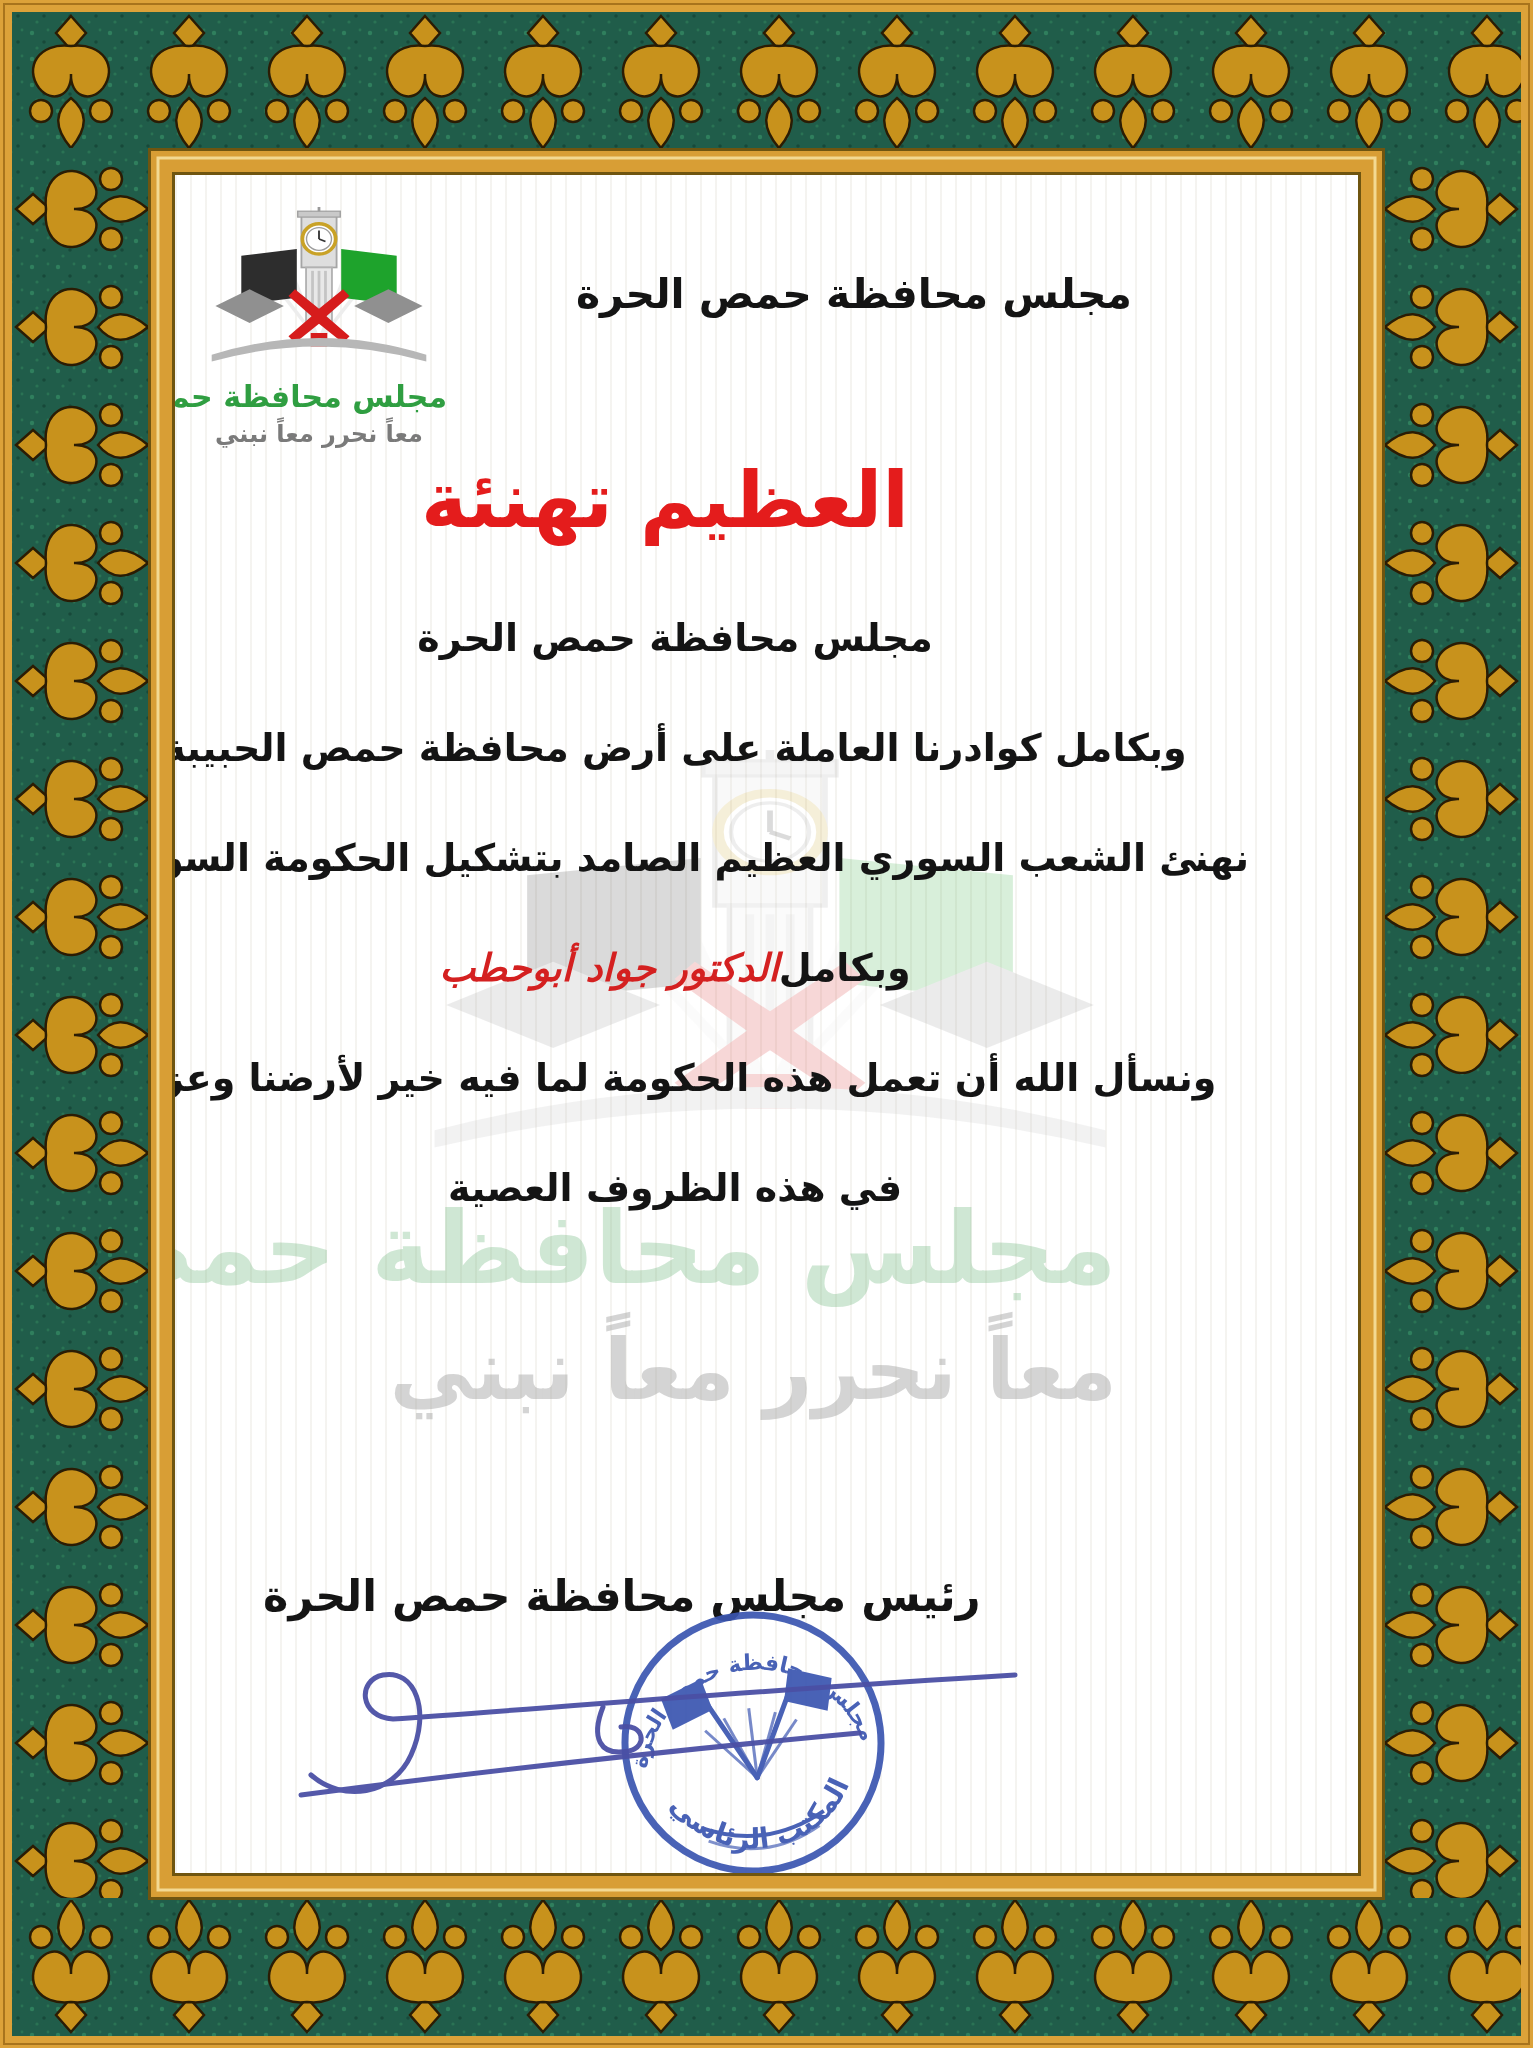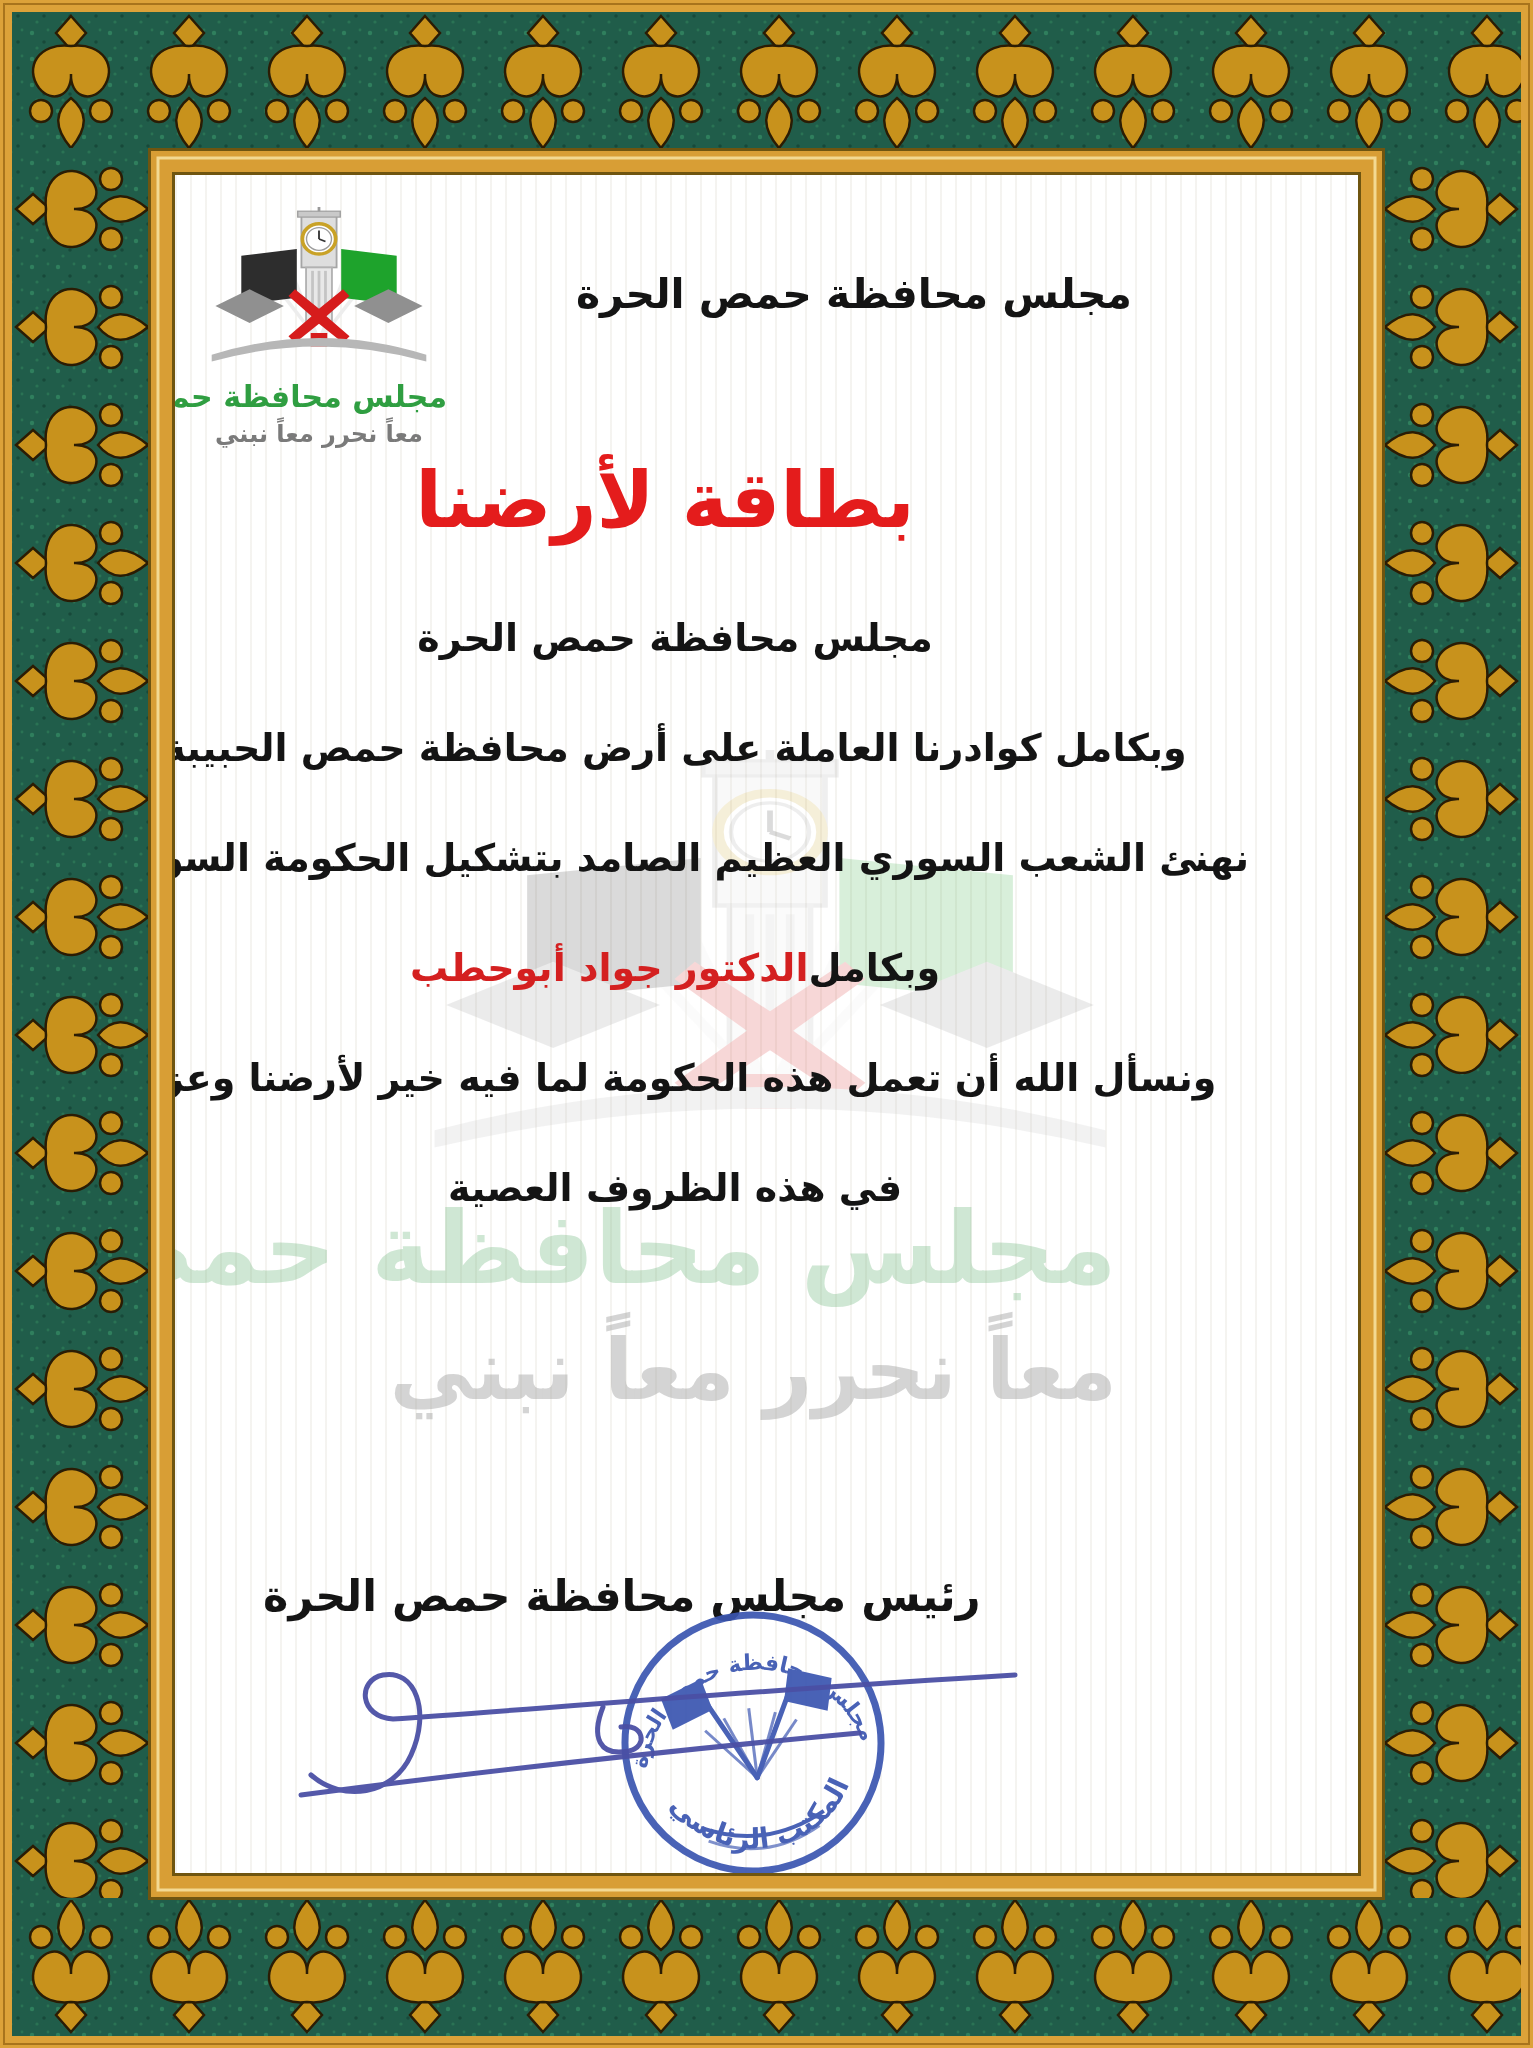--- a/index.html
+++ b/index.html
@@ -26,21 +26,21 @@
   .logo-tagline{font-size:24px;font-weight:bold;color:#7a7a7a;margin-top:6px;white-space:nowrap;}
   .card-title{
     position:absolute;top:280px;left:160px;width:660px;z-index:2;
     text-align:center;font-size:78px;font-weight:bold;color:#e41c1c;white-space:nowrap;
   }
   .body-block{position:absolute;top:408px;left:0;width:1000px;z-index:2;}
   .body-block p{
     margin:0;height:110px;display:flex;align-items:center;justify-content:center;
     font-size:38px;font-weight:bold;color:#141414;white-space:nowrap;
   }
-  .highlight{color:#d42020;}
+  .highlight{color:#d42020;font-style:italic;}
   .signer{
     position:absolute;top:1368px;left:88px;z-index:2;
     font-size:43px;font-weight:bold;color:#141414;white-space:nowrap;margin-top:28px;
   }
   .watermark{position:absolute;top:575px;left:248px;width:694px;text-align:center;z-index:1;}
   .wm-icon-svg{width:694px;height:432px;opacity:.17;}
   .wm-name{font-size:100px;font-weight:bold;color:#4ba55d;opacity:.26;margin-top:4px;white-space:nowrap;}
   .wm-tagline{font-size:84px;font-weight:bold;color:#9a9a9a;opacity:.42;margin-top:14px;white-space:nowrap;}
   .stamp-svg{position:absolute;top:1418px;left:428px;width:300px;height:300px;z-index:3;opacity:.92;}
   .signature-svg{position:absolute;top:1478px;left:118px;width:740px;height:170px;z-index:4;}
@@ -150,21 +150,21 @@
     <div class="logo">
       <svg class="logo-icon-svg" viewBox="0 0 240 200" preserveAspectRatio="none" xmlns="http://www.w3.org/2000/svg" xmlns:xlink="http://www.w3.org/1999/xlink">
         <use href="#org-icon" xlink:href="#org-icon"></use>
       </svg>
       <div class="logo-name">مجلس محافظة حمص</div>
       <div class="logo-tagline">معاً نحرر معاً نبني</div>
     </div>
 
     <div class="org-header">مجلس محافظة حمص الحرة</div>
 
-    <div class="card-title">بطاقة لأرضنا</div>
+    <div class="card-title">العظيم تهنئة</div>
 
     <div class="body-block">
       <p>
           <span>مجلس محافظة حمص الحرة</span>
         </p>
       <p>
           <span>وبكامل كوادرنا العاملة على أرض محافظة حمص الحبيبة</span>
         </p>
       <p>
           <span>نهنئ الشعب السوري العظيم الصامد بتشكيل الحكومة السورية</span>

